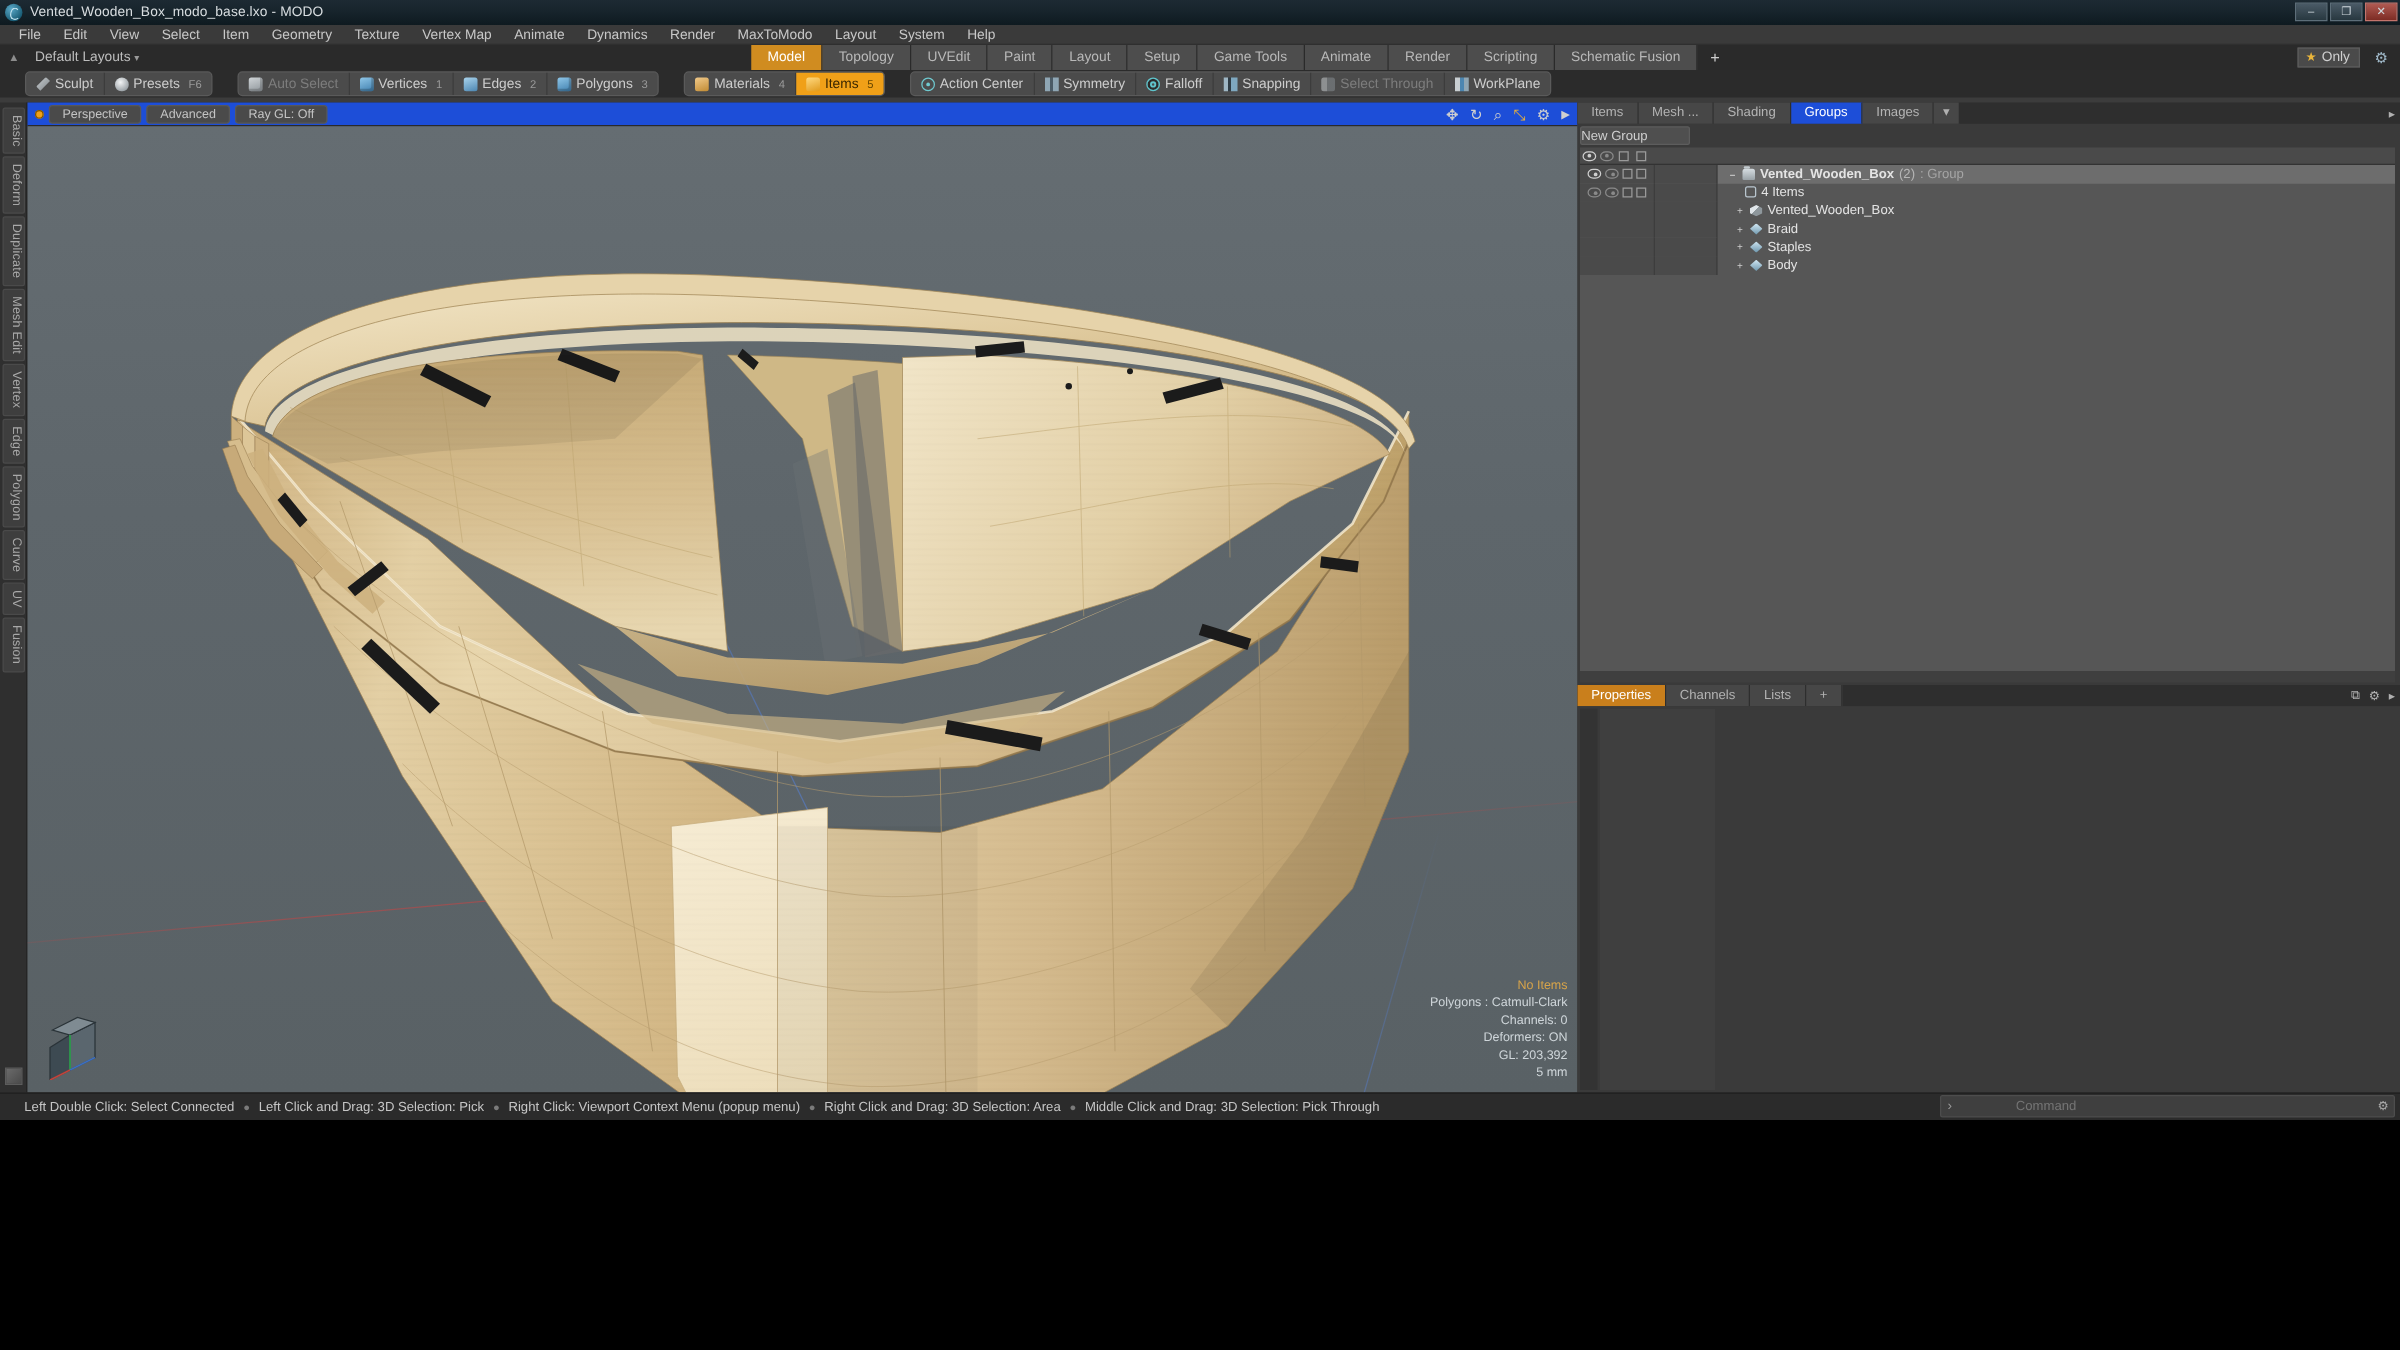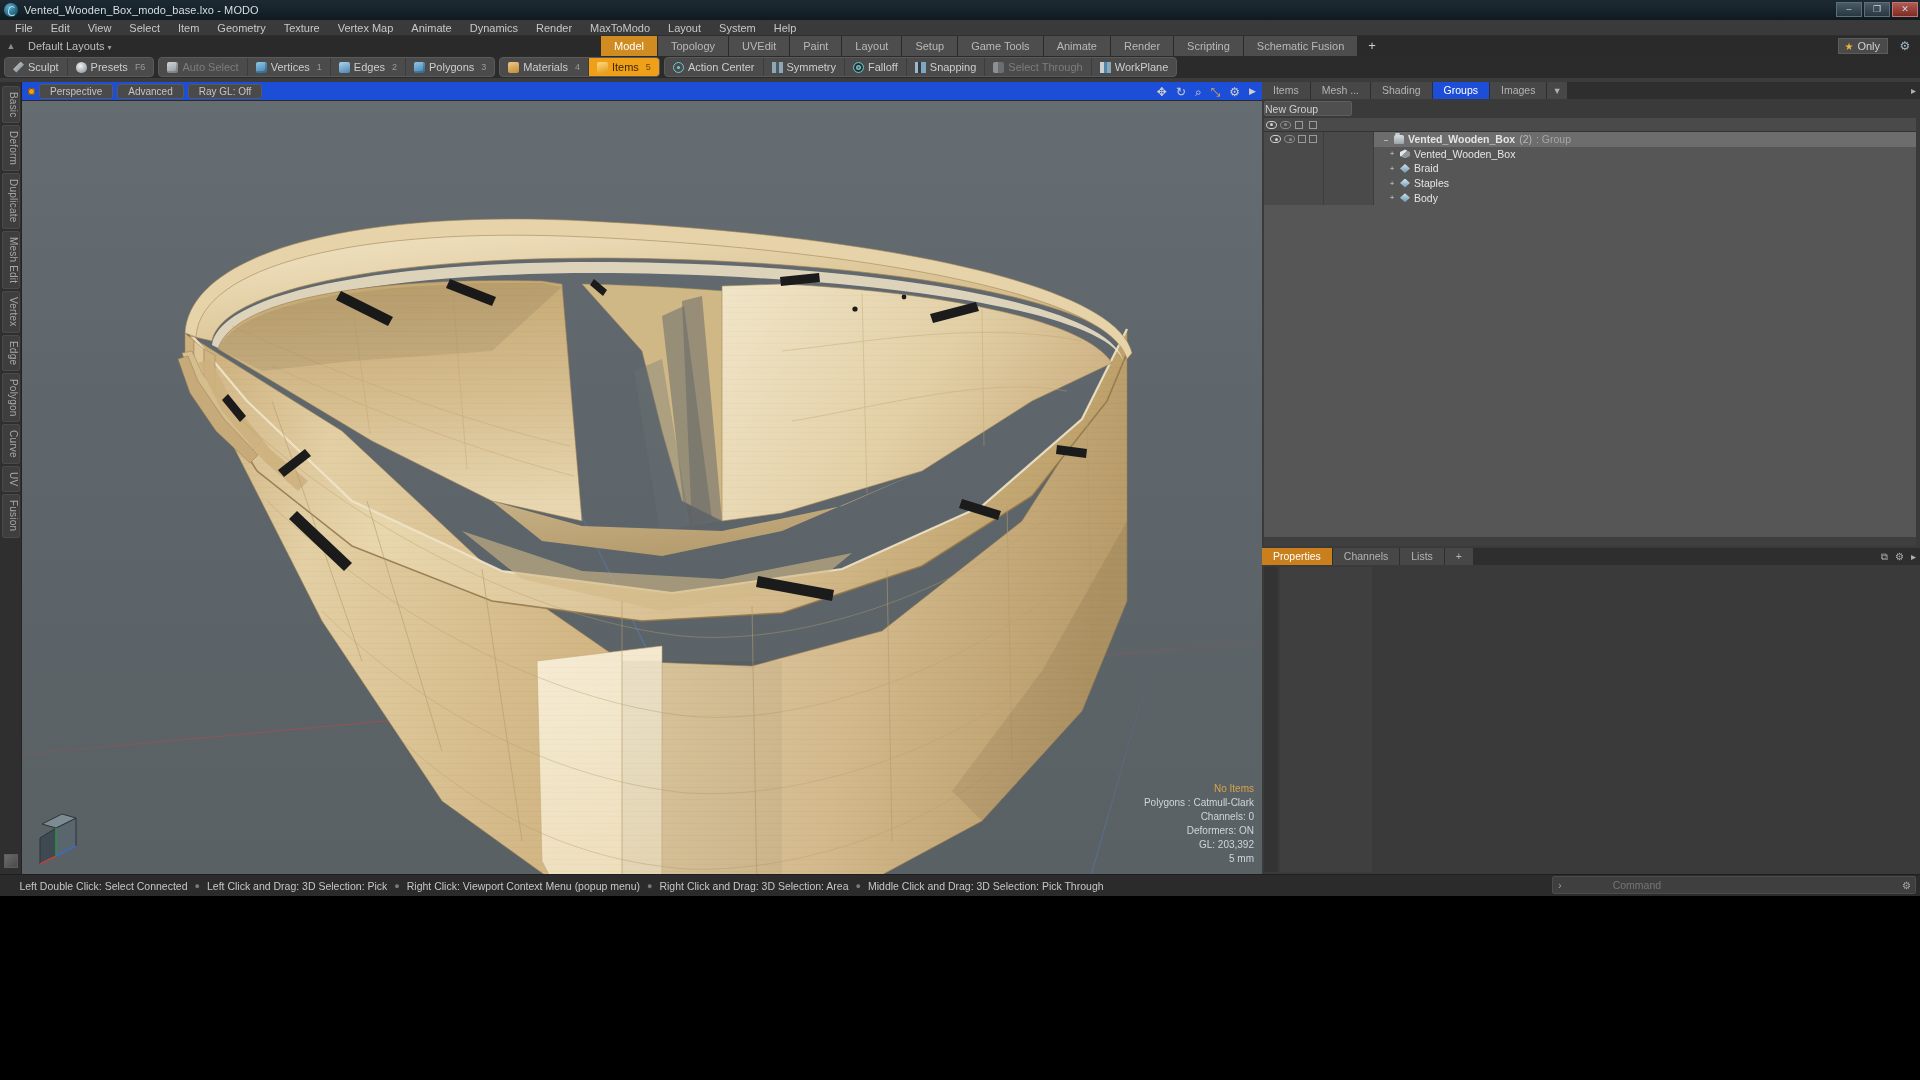--- a/index.html
+++ b/index.html
@@ -102,21 +102,21 @@
   #toolbar {
     position: absolute; left: 0; top: 56px; width: 1920px; height: 22px;
     background: #2b2b2b;
     display: flex; align-items: center;
   }
   .tgroup {
     height: 20px; display: flex; align-items: center;
     background: #4b4b4b;
     border: 1px solid #5a5a5a;
     border-radius: 4px;
-    margin-left: 4px;
+    margin-left: 20px;
     overflow: hidden;
   }
   .tbtn {
     display: flex; align-items: center; gap: 4px;
     padding: 0 8px; height: 18px;
     border-right: 1px solid #3c3c3c;
     font-size: 11px; color: #cdcdcd; white-space: nowrap; cursor: default;
   }
   .tbtn:last-child { border-right: none; }
   .tbtn.active { background: #f0a018; color: #3a2600; }
@@ -748,20 +748,33 @@
         <div class="gutter2"></div>
         <div class="tlabel bold">
           <span class="twisty">–</span>
           <span class="ico-group"></span>
           <span>Vented_Wooden_Box</span>
           <span class="tsub">(2)</span>
           <span class="tsub2"> : Group</span>
         </div>
       </div>
 
+      <div class="trow">
+        <div class="gutter">
+          <span class="eyeglyph dim"></span>
+          <span class="eyeglyph dim"></span>
+          <span class="sqglyph"></span>
+          <span class="sqglyph"></span>
+        </div>
+        <div class="gutter2"></div>
+        <div class="tlabel" style="padding-left:22px">
+          <span class="ico-items"></span>
+          <span>4 Items</span>
+        </div>
+      </div>
 
       <div class="trow">
         <div class="gutter"></div>
         <div class="gutter2"></div>
         <div class="tlabel" style="padding-left:14px">
           <span class="twisty">+</span>
           <span class="ico-mesh"></span>
           <span>Vented_Wooden_Box</span>
         </div>
       </div>

